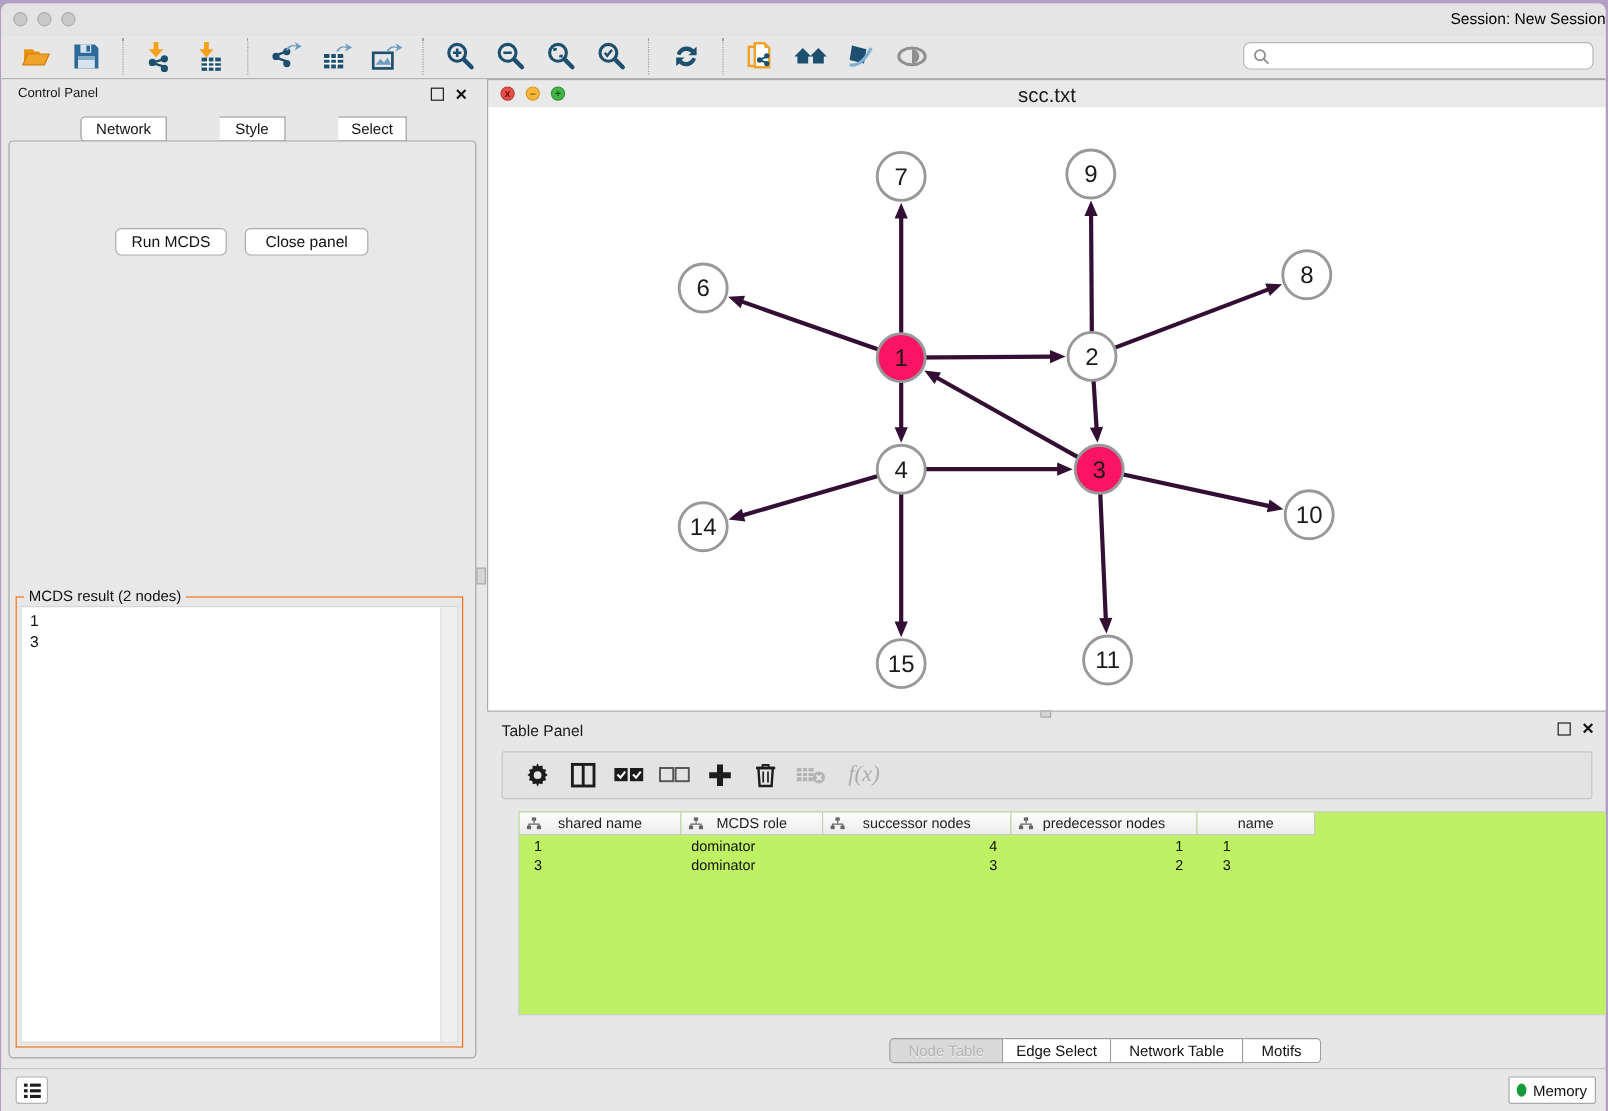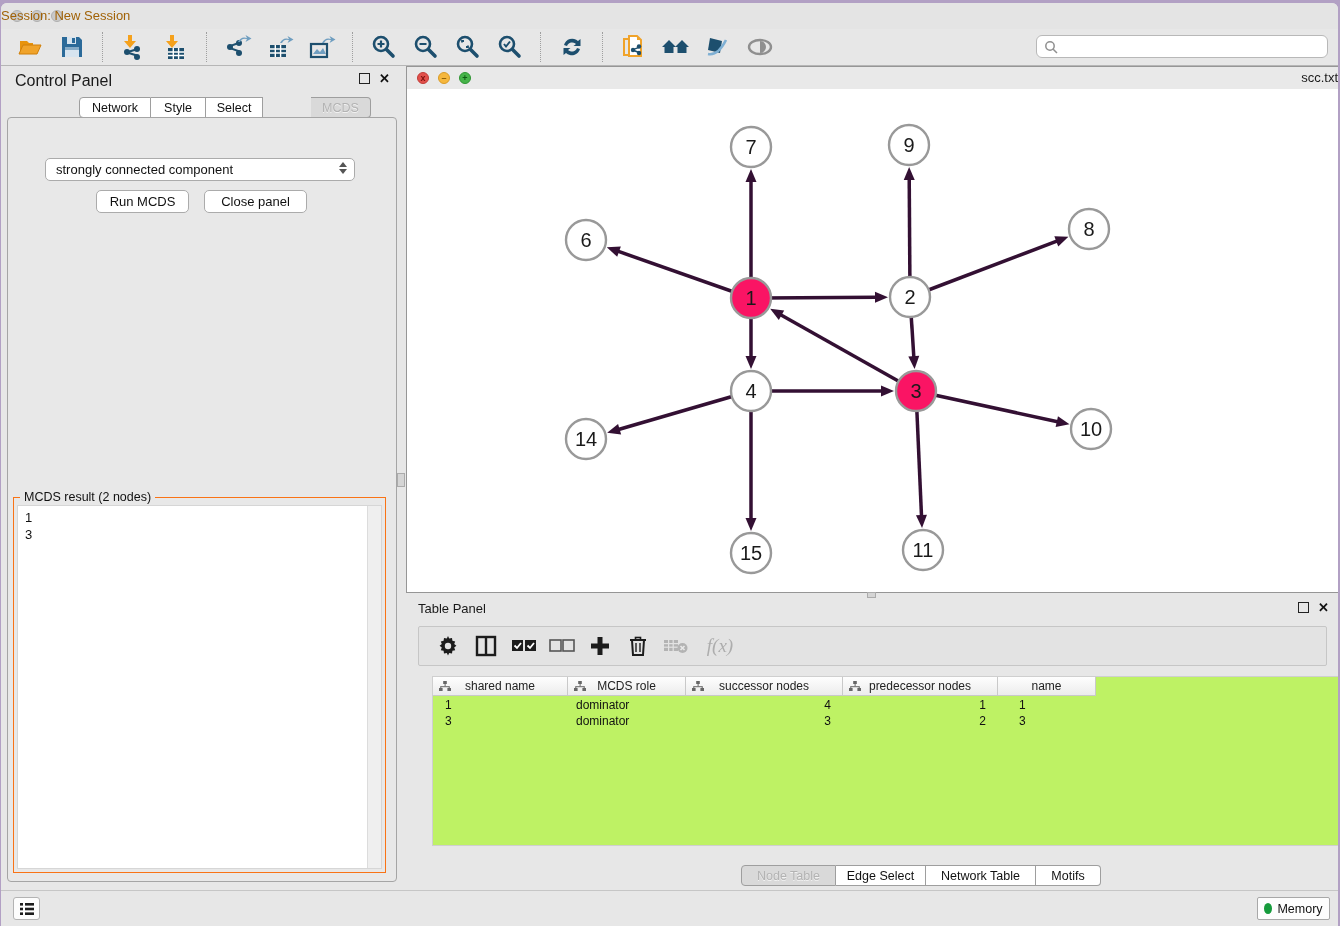--- a/index.html
+++ b/index.html
@@ -3,31 +3,31 @@
 <meta charset="utf-8">
 <style>
   html,body{margin:0;padding:0;}
   body{width:1340px;height:926px;background:#b2a0c4;font-family:"Liberation Sans",sans-serif;position:relative;overflow:hidden;}
   .window{position:absolute;left:1px;top:3px;right:2px;bottom:0;background:#e7e7e7;border-radius:6px 6px 0 0;overflow:hidden;}
 
   
   .titlebar{position:absolute;left:0;top:0;right:0;height:26px;background:#e4e4e4;border-bottom:1px solid #cfcfcf;}
   .tl-group{position:absolute;left:10px;top:7px;display:flex;gap:8px;}
   .tl{width:12px;height:12px;border-radius:50%;background:#c9c9c9;border:1px solid #b0b0b0;box-sizing:border-box;}
-  .win-title{position:absolute;left:0;right:0;top:5px;text-align:left;font-size:13px;color:#a16207;}
+  .win-title{position:absolute;left:0;right:0;top:5px;text-align:right;font-size:13px;color:#000000;}
 
   
   .toolbar{position:absolute;left:0;top:26px;right:0;height:37px;background:#e7e7e7;border-bottom:1px solid #b6b6b6;display:flex;align-items:center;padding-left:8px;box-sizing:border-box;}
   .tbtn{width:30px;height:30px;display:flex;align-items:center;justify-content:center;margin:0 6px;flex:0 0 auto;}
   .tsep{width:1px;height:30px;border-left:1px dotted #9f9f9f;margin:0 9px;flex:0 0 auto;}
   .searchbox{position:absolute;right:10px;top:6px;width:292px;height:23px;background:#fff;border:1px solid #b8b8b8;border-radius:6px;display:flex;align-items:center;padding-left:7px;box-sizing:border-box;}
   .searchbox input{border:none;outline:none;flex:1;font-size:13px;background:transparent;margin-left:4px;font-family:"Liberation Sans",sans-serif;}
 
   
-  .cp-header-label{position:absolute;left:14px;top:69px;font-size:16px;color:#1a1a1a;}
+  .cp-header-label{position:absolute;left:14px;top:69px;font-size:11px;color:#1a1a1a;}
   .panel-ctrl{position:absolute;top:70px;display:flex;gap:9px;align-items:center;}
   .float-ico{width:9px;height:9px;border:1.5px solid #222;display:inline-block;}
   .close-ico{font-size:13px;font-weight:bold;color:#111;line-height:9px;}
   .tabs{position:absolute;display:flex;}
   .tab{height:21px;line-height:21px;text-align:center;font-size:12.5px;background:#fff;border:1px solid #9e9e9e;border-left:none;color:#111;box-sizing:border-box;}
   .tab:first-child{border-left:1px solid #9e9e9e;border-radius:4px 0 0 4px;}
   .tab:last-child{border-radius:0 4px 4px 0;}
   .tab.sel{background:#d9d9d9;color:#b3b3b3;text-shadow:0 1px 0 #f2f2f2;margin-left:48px;}
   .cp-pane{position:absolute;left:6px;top:114px;width:388px;height:763px;border:1px solid #a5a5a5;border-radius:4px;background:#e8e8e8;}
   .opt-label{position:absolute;left:0;right:0;top:134px;text-align:center;font-size:13px;color:#111;}
@@ -39,21 +39,21 @@
   .btn{position:absolute;top:187px;height:23px;background:#fff;border:1px solid #ababab;border-radius:5px;font-size:13px;color:#111;display:flex;align-items:center;justify-content:center;box-sizing:border-box;}
   .groupbox{position:absolute;left:12px;top:494px;width:371px;height:374px;border:1px solid #f97316;background:#e8e8e8;}
   .groupbox .gb-title{position:absolute;left:6px;top:-8px;background:#e8e8e8;padding:0 4px;font-size:12.5px;color:#111;}
   .result-area{position:absolute;left:3px;top:7px;right:3px;bottom:3px;background:#fff;border:1px solid #d6d6d6;}
   .result-scroll{position:absolute;right:0;top:0;bottom:0;width:13px;background:#efefef;border-left:1px solid #dcdcdc;}
   .result-text{position:absolute;left:7px;top:3px;font-size:13px;color:#111;line-height:17px;}
 
   
   .netframe{position:absolute;left:405px;top:63px;width:933px;height:527px;border:1px solid #969696;background:#fff;box-sizing:border-box;}
   .netframe .nf-title{position:absolute;left:0;top:0;right:0;height:22px;background:#e9e9e9;border-bottom:1px solid #bdbdbd;}
-  .nf-title .title-text{position:absolute;left:0;right:0;top:3px;text-align:right;font-size:13px;color:#1a1a1a;}
+  .nf-title .title-text{position:absolute;left:0;right:0;top:3px;text-align:center;font-size:17px;color:#1a1a1a;}
   .nf-lights{position:absolute;left:10px;top:5px;display:flex;gap:9px;}
   .nfl{width:12px;height:12px;border-radius:50%;box-sizing:border-box;font-size:9px;font-weight:bold;text-align:center;line-height:11px;}
   .nfl.red{background:#e2504b;border:1px solid #c13c38;color:#7d100d;}
   .nfl.yel{background:#f6b73c;border:1px solid #d99b27;color:#8a5d05;}
   .nfl.grn{background:#46b449;border:1px solid #2f9533;color:#0e5c13;}
   .netcanvas{position:absolute;left:0;top:22px;width:931px;height:503px;background:#fff;}
 
   
   .hsplit-handle{position:absolute;left:866px;top:589px;width:9px;height:6px;background:#d5d5d5;border:1px solid #ababab;box-sizing:border-box;}
   .vsplit-handle{position:absolute;left:396px;top:470px;width:8px;height:14px;background:#d5d5d5;border:1px solid #ababab;box-sizing:border-box;}
@@ -248,35 +248,28 @@
       <input type="text" placeholder="" style="">
     </div>
   </div>
 
   <div class="cp-header-label">Control Panel</div>
   <div class="panel-ctrl" style="left:358px;">
     <span class="float-ico"></span>
     <span class="close-ico">✕</span>
   </div>
 
-  <div class="tabs" style="left:78px;top:94px;">
+  <div class="tabs" style="left:66px;top:94px;gap:44px;">
     <div class="tab" style="width:72px;">Network</div>
     <div class="tab" style="width:55px;">Style</div>
     <div class="tab" style="width:57px;">Select</div>
     <div class="tab sel" style="width:60px;">MCDS</div>
   </div>
 
   <div class="cp-pane"></div>
-  <div class="select">
-    <span>strongly connected component</span>
-    <span class="chevs">
-        <i class="up"></i>
-        <i class="dn"></i>
-      </span>
-  </div>
   <div class="btn" style="left:95px;width:93px;">Run MCDS</div>
   <div class="btn" style="left:203px;width:103px;">Close panel</div>
 
   <div class="groupbox">
     <span class="gb-title">MCDS result (2 nodes)</span>
     <div class="result-area">
       <div class="result-text">
           <div>1</div>
           <div>3</div>
         </div>

